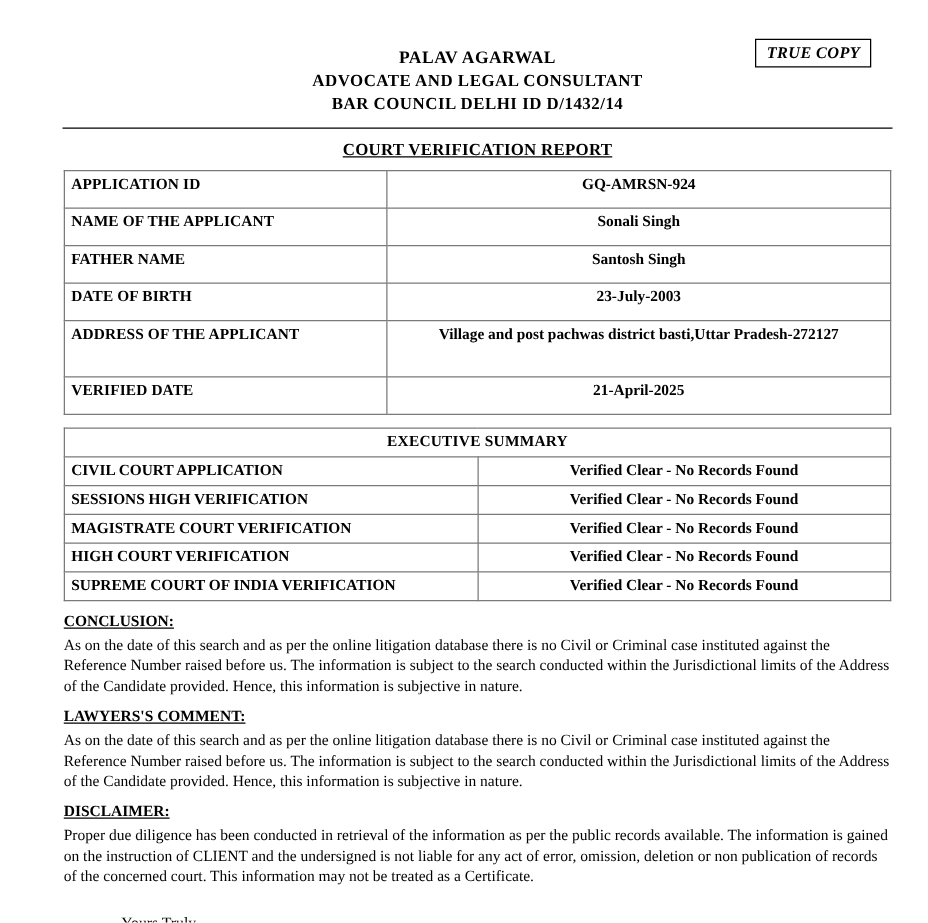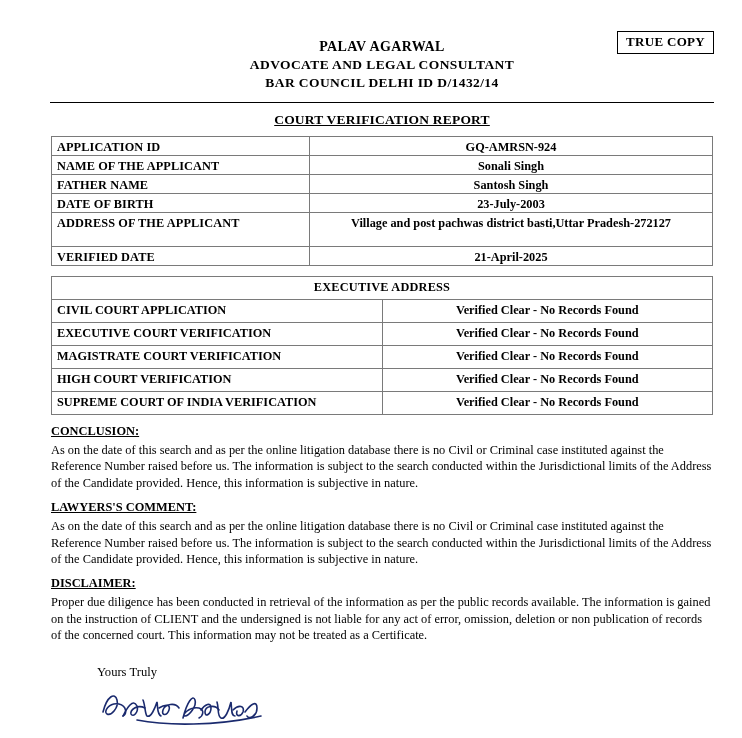--- a/index.html
+++ b/index.html
@@ -18,24 +18,25 @@
   .page {
     position: relative;
     width: 742px;
     height: 738px;
     box-sizing: border-box;
     padding: 26px 28px 10px 50px;
   }
   .true-copy {
     position: absolute;
     top: 31px;
-    right: 28px;
+    right: 45px;
     border: 1.5px solid #000;
     padding: 2px 8px 3px 8px;
     font-weight: bold;
+    font-style: italic;
     font-size: 13px;
     letter-spacing: 0.3px;
   }
   .letterhead {
     text-align: center;
     margin-top: 12px;
     line-height: 1.32;
   }
   .letterhead .lh-line {
     font-weight: bold;
@@ -57,21 +58,21 @@
     letter-spacing: 0.2px;
   }
   table.main {
     border-collapse: collapse;
     width: 662px;
     margin: 0 auto;
     table-layout: fixed;
   }
   table.main td {
     border: 1px solid #7a7a7a;
-    padding: 3px 5px 0 5px;
+    padding: 3px 5px 11px 5px;
     font-size: 12.3px;
     vertical-align: top;
   }
   td.label {
     width: 247px;
     font-weight: bold;
     font-size: 12.4px;
     letter-spacing: 0.1px;
   }
   td.value {
@@ -181,28 +182,28 @@
       <tr>
         <td class="label">VERIFIED DATE</td>
         <td class="value">21-April-2025</td>
       </tr>
     </tbody>
   </table>
 
   <table class="summary">
     <tbody>
       <tr>
-        <td class="sum-header" colspan="2">EXECUTIVE ADDRESS</td>
+        <td class="sum-header" colspan="2">EXECUTIVE SUMMARY</td>
       </tr>
       <tr>
         <td class="sum-label">CIVIL COURT APPLICATION</td>
         <td class="sum-value">Verified Clear - No Records Found</td>
       </tr>
       <tr>
-        <td class="sum-label">EXECUTIVE COURT VERIFICATION</td>
+        <td class="sum-label">SESSIONS HIGH VERIFICATION</td>
         <td class="sum-value">Verified Clear - No Records Found</td>
       </tr>
       <tr>
         <td class="sum-label">MAGISTRATE COURT VERIFICATION</td>
         <td class="sum-value">Verified Clear - No Records Found</td>
       </tr>
       <tr>
         <td class="sum-label">HIGH COURT VERIFICATION</td>
         <td class="sum-value">Verified Clear - No Records Found</td>
       </tr>

